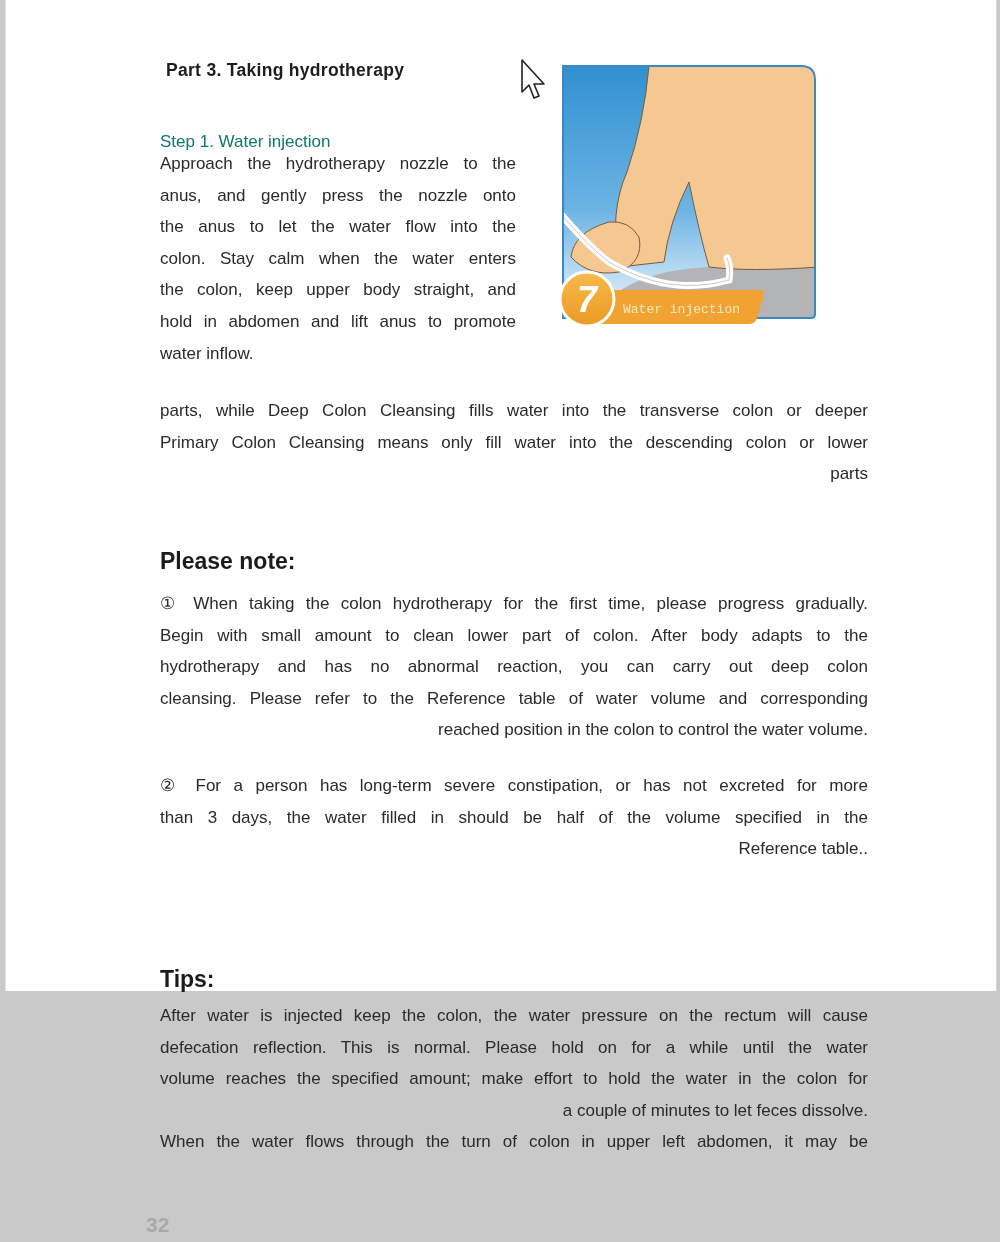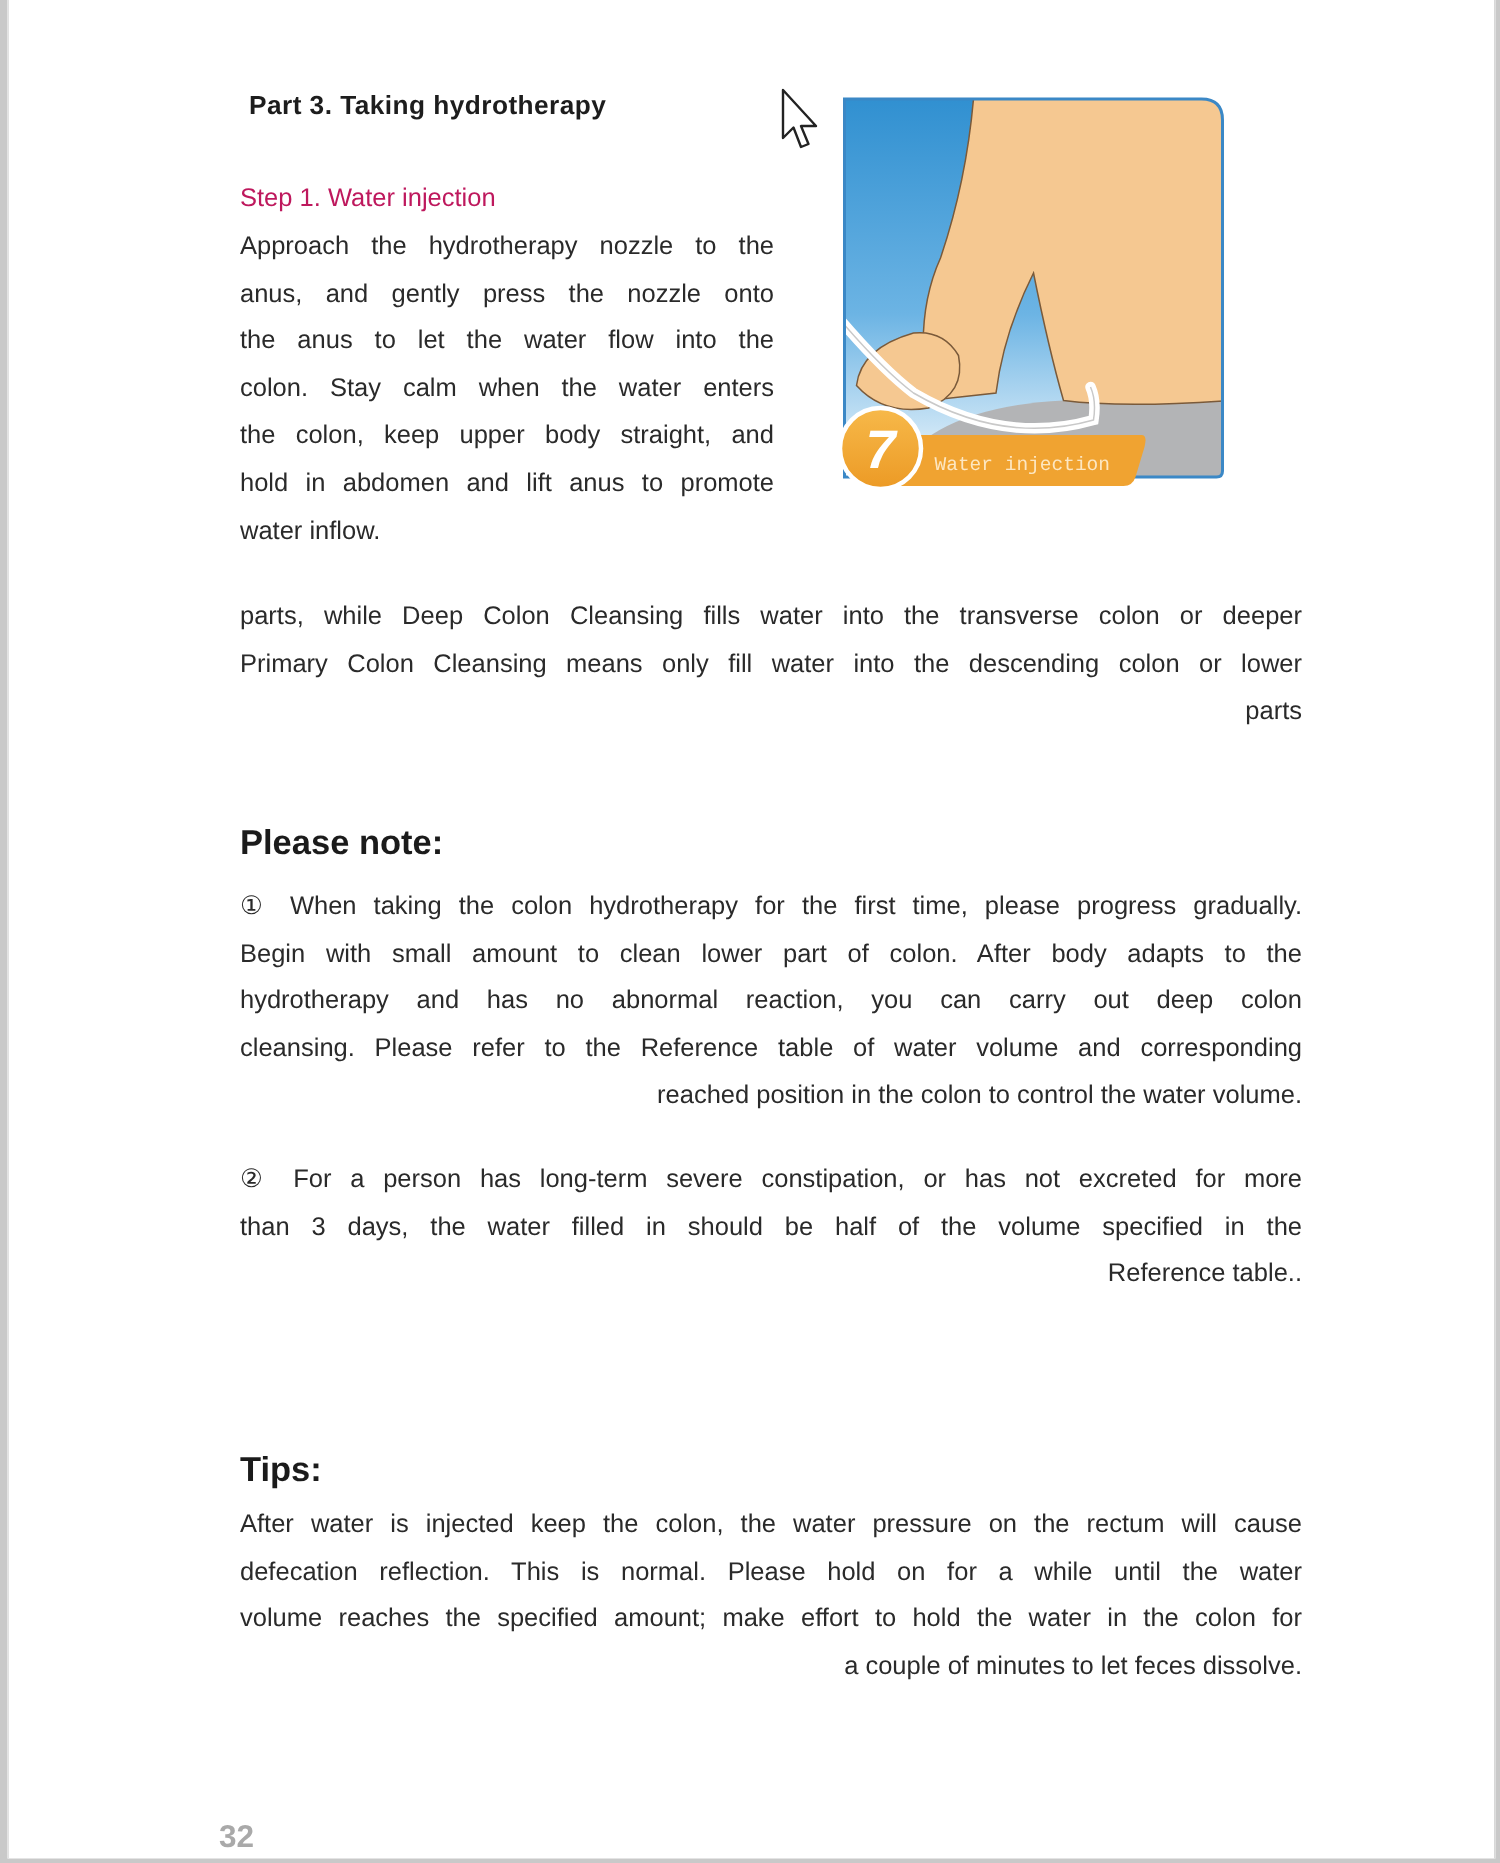--- a/index.html
+++ b/index.html
@@ -2,31 +2,31 @@
 <html><head>
 <meta charset="utf-8">
 <style>
   html, body { margin: 0; padding: 0; }
   body {
     width: 1000px; height: 1242px; position: relative; overflow: hidden;
     background: #c9c9c9;
     font-family: "Liberation Sans", sans-serif;
   }
   .page {
-    position: absolute; left: 5px; top: 0; width: 990px; height: 1239px;
+    position: absolute; left: 5px; top: 0; width: 990px; height: 991px;
     background: #ffffff;
     border-left: 1px solid #e2e2e2; border-right: 1px solid #d8d8d8;
   }
   .h-part {
     position: absolute; left: 160px; top: 60px;
     font-size: 17.5px; font-weight: bold; color: #1d1d1d; letter-spacing: 0.3px;
   }
   .step-title {
-    position: absolute; left: 154px; top: 122px;
-    font-size: 17px; color: #be185d;
+    position: absolute; left: 154px; top: 132px;
+    font-size: 17px; color: #0f766e;
   }
   .intro {
     position: absolute; left: 154px; top: 148px; width: 356px;
     font-size: 17px; line-height: 31.6px; color: #2a2a2a;
     text-align: justify; text-align-last: left;
   }
   .illus {
     position: absolute; left: 543px; top: 62px; width: 270px; height: 268px;
   }
   .cursor { position: absolute; left: 514px; top: 58px; width: 34px; height: 48px; }
@@ -126,16 +126,17 @@
   </div>
 
 
   <div class="h-tips">Tips:</div>
 
   <div class="para" style="top:1000px;">
     <span class="jl">After water is injected keep the colon, the water pressure on the rectum will cause</span>
     <span class="jl">defecation reflection. This is normal. Please hold on for a while until the water</span>
     <span class="jl">volume reaches the specified amount; make effort to hold the water in the colon for</span>
     <span class="ll">a couple of minutes to let feces dissolve.</span>
+    <span class="jl">When the water flows through the turn of colon in upper left abdomen, it may be</span>
   </div>
 
   <div class="page-num">32</div>
 </div>
 
 </body></html>

